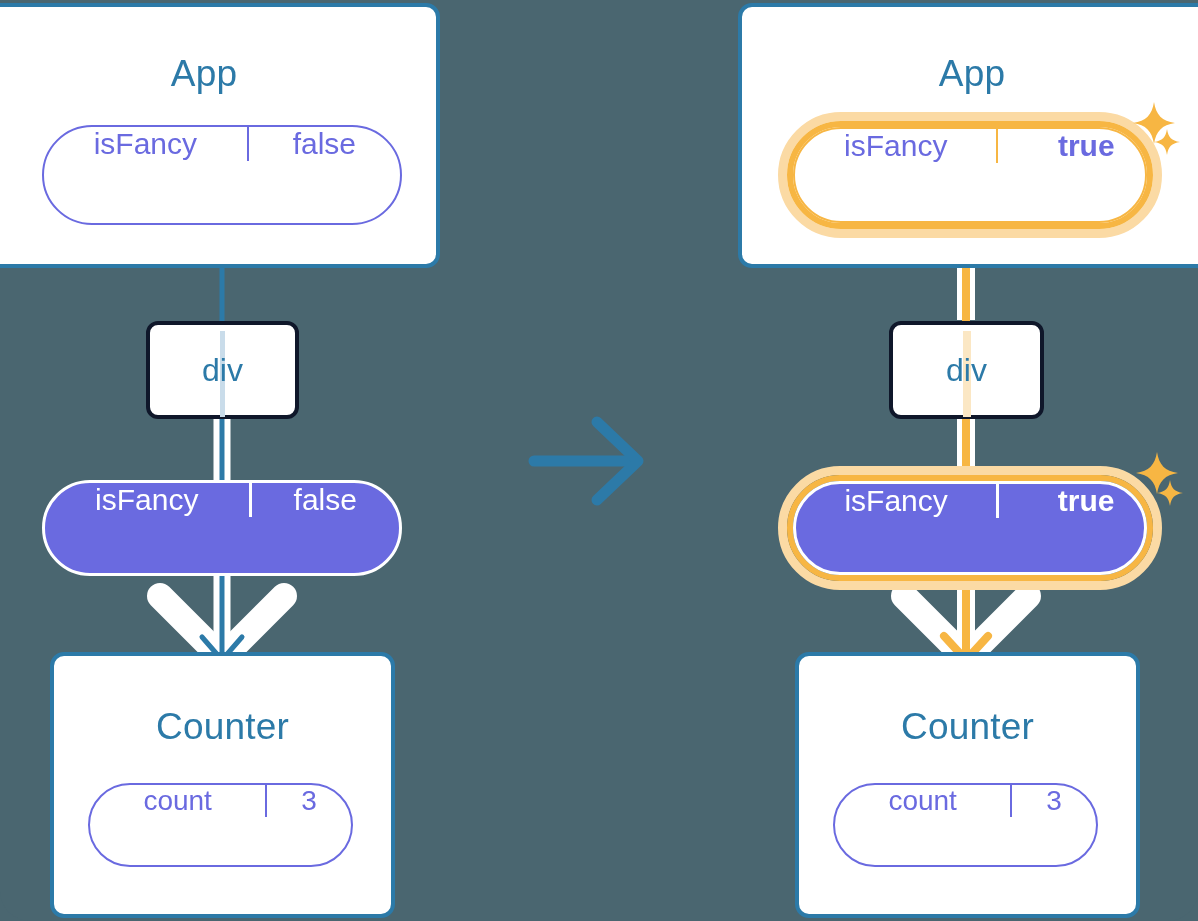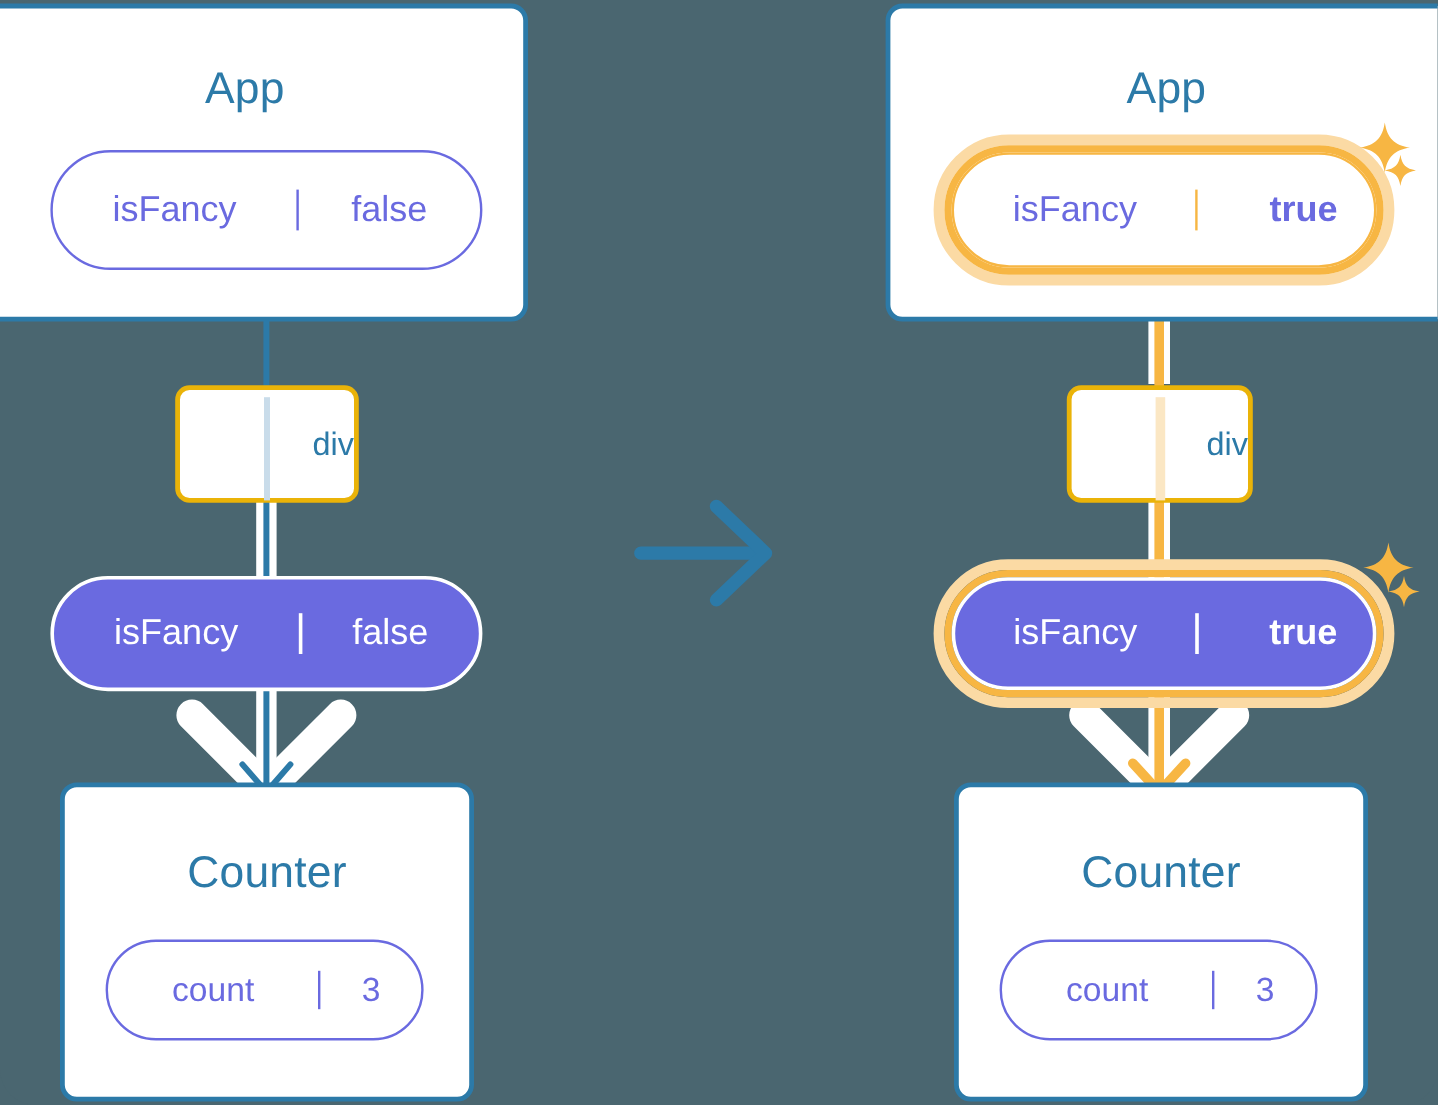--- a/index.html
+++ b/index.html
@@ -45,37 +45,37 @@
     color: #2c7aa8;
     font-size: 37px;
     font-weight: 400;
     letter-spacing: 0.2px;
   }
 
   
   .divbox {
     position: absolute;
     background: #ffffff;
-    border: 4px solid #eab308;
+    border: 4px solid #0f172a;
     border-radius: 12px;
     box-sizing: border-box;
     display: flex;
     align-items: center;
-    justify-content: flex-end;
+    justify-content: center;
     color: #2c7aa8;
-    font-size: 27px;
+    font-size: 32px;
   }
   .divbox span { position: relative; z-index: 3; }
 
   
   .pill {
     position: absolute;
     box-sizing: border-box;
     display: flex;
-    align-items: center;
+    align-items: flex-start;
     border-radius: 999px;
     overflow: hidden;
   }
   .pill .seg {
     display: flex;
     align-items: center;
     justify-content: center;
     box-sizing: border-box;
     white-space: nowrap;
   }

